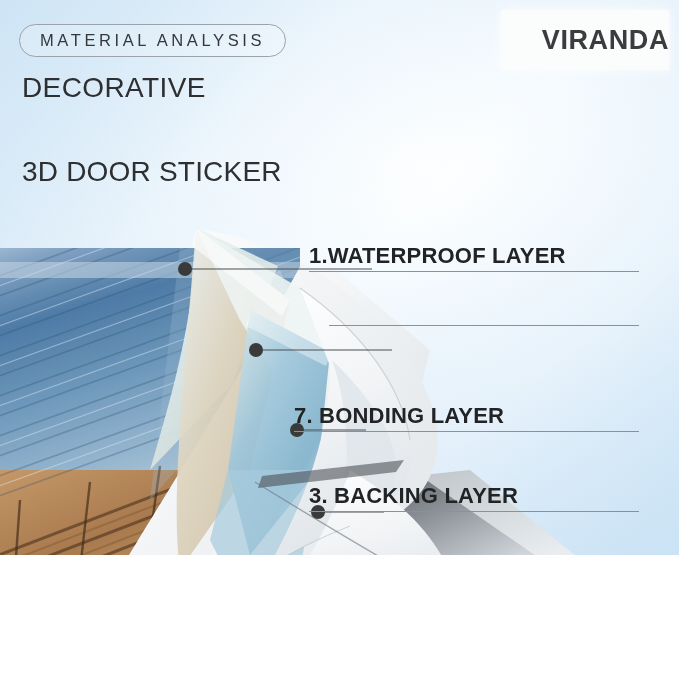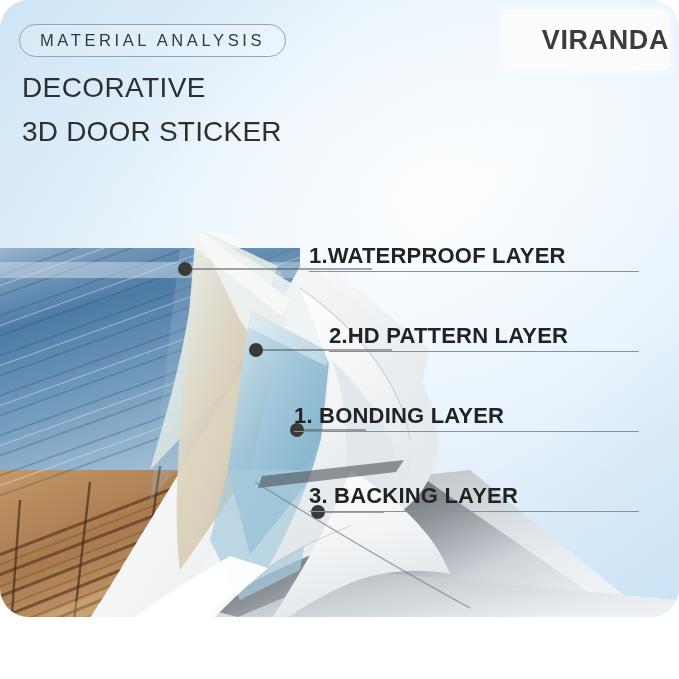--- a/index.html
+++ b/index.html
@@ -3,25 +3,24 @@
 <meta charset="utf-8">
 <style>
   html, body {
     margin: 0;
     padding: 0;
     background: #ffffff;
   }
   #page {
     position: relative;
     width: 679px;
-    height: 617px;
+    height: 555px;
     overflow: hidden;
     font-family: "Liberation Sans", sans-serif;
     background: #e3eff9;
-    border-radius: 29px;
   }
 
   
   .bg-base {
     position: absolute;
     inset: 0;
     background:
       radial-gradient(115% 95% at 62% 30%, #ffffff 0%, #f4fafe 26%, #e4f0fa 55%, #d7e8f6 80%, #cfe3f4 100%);
   }
   .bg-tint-tl {
@@ -61,21 +60,21 @@
     position: absolute;
     left: 22px;
     top: 66px;
     color: #2d2f31;
     font-weight: normal;
     font-size: 28px;
     line-height: 44px;
     letter-spacing: 0.4px;
     white-space: nowrap;
   }
-  .title-line-2 { letter-spacing: 0.2px; }
+  .title-line-2 { letter-spacing: 0.2px; margin-top: 40px; }
 
   .brand-box {
     position: absolute;
     left: 501px;
     top: 10px;
     width: 168px;
     height: 60px;
     background: #fbfcfc;
     display: flex;
     align-items: center;
@@ -370,26 +369,25 @@
   <div class="brand-box">
     <span class="brand-text">VIRANDA</span>
   </div>
 
   <div class="label lbl-1">
     <span class="label-text">1.WATERPROOF LAYER</span>
     <span class="label-rule"></span>
   </div>
 
   <div class="label lbl-2">
-    <span class="label-text">2.HD PATTERN LAYER</span>
     <span class="label-rule"></span>
   </div>
 
   <div class="label lbl-3">
-    <span class="label-text">1. BONDING LAYER</span>
+    <span class="label-text">7. BONDING LAYER</span>
     <span class="label-rule"></span>
   </div>
 
   <div class="label lbl-4">
     <span class="label-text">3. BACKING LAYER</span>
     <span class="label-rule"></span>
   </div>
 
 </div>
 

